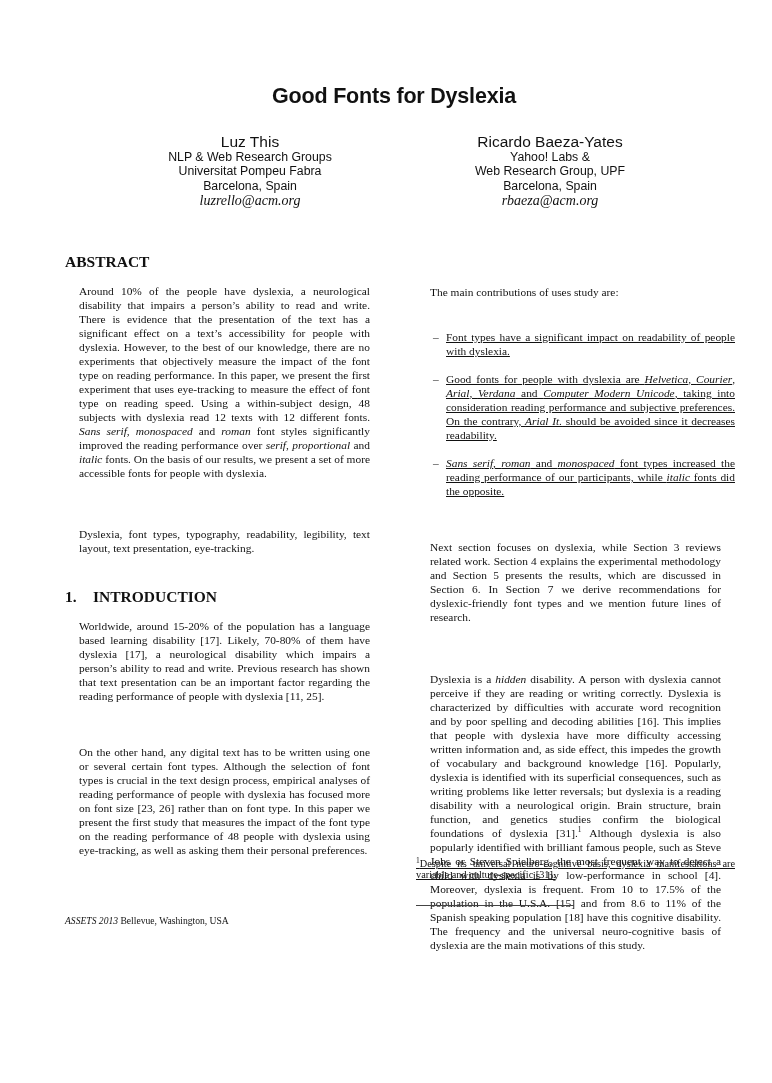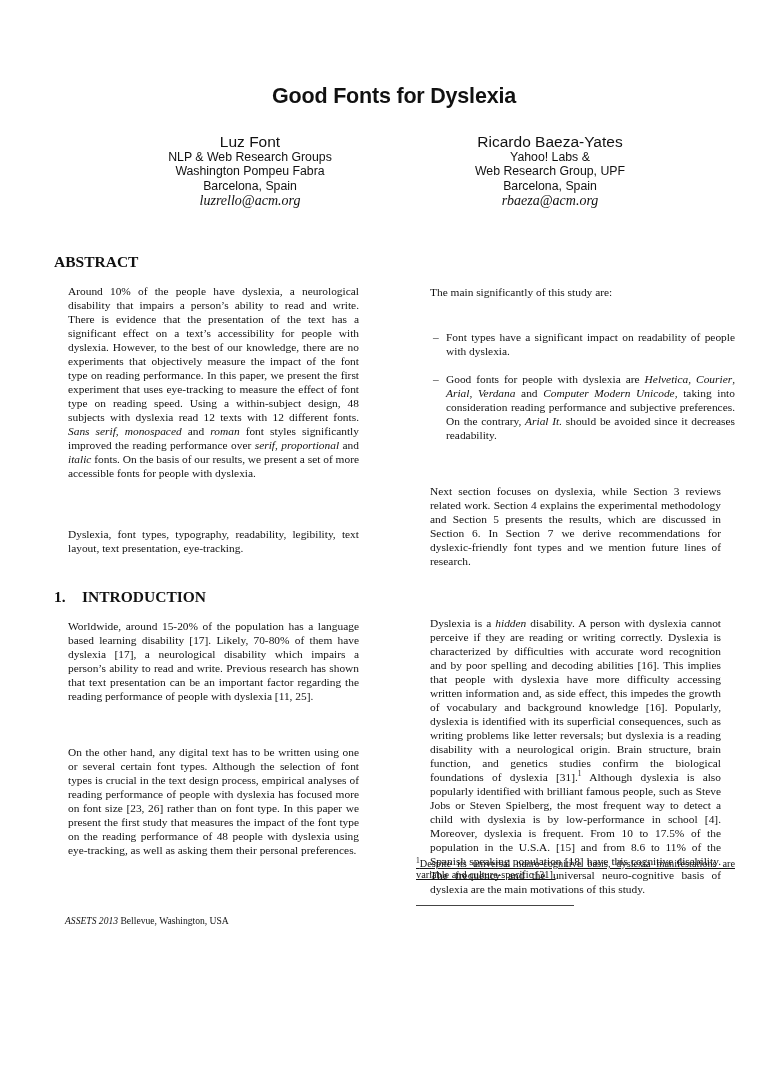--- a/index.html
+++ b/index.html
@@ -11,48 +11,48 @@
   #title { left: 8px; width: 772px; top: 70px; text-align: center; font-size: 21.5px; font-weight: bold; letter-spacing: -0.2px; }
 
   .author { position: absolute; top: 133px; text-align: center; line-height: 14.3px; font-size: 12.3px; }
   .author .name { font-size: 15.5px; line-height: 17px; display: block; }
   .author .aff { display: block; }
   .author .email { display: block; font-family: "Liberation Serif", "DejaVu Serif", serif; font-size: 14px; line-height: 15px; font-style: italic; }
   #author-1 { left: 145px; width: 210px; }
   #author-2 { left: 445px; width: 210px; }
 
   .col { position: absolute; width: 319px; font-size: 11.4px; line-height: 14.0px; text-align: justify; }
-  #col-left { left: 54px; top: 253px; }
+  #col-left { left: 65px; top: 253px; }
   #col-right { left: 416px; top: 271px; }
 
   .sec-head { font-weight: bold; font-size: 15.5px; line-height: 17px; margin: 0; }
   .sec-head .num { display: inline-block; width: 28px; }
   p { margin: 14px; }
   .gap { height: 14px; }
   .gap-lg { height: 19px; }
 
   ul.contrib { list-style: none; margin: 0; padding: 0 0 0 18px; }
-  ul.contrib li { position: relative; padding-left: 12px; }
+  ul.contrib li { position: relative; padding-left: 12px; text-decoration: underline; }
   ul.contrib li::before { content: "\2013"; position: absolute; left: -1px; top: 0; }
   ul.contrib li + li { margin-top: 14px; }
 
   #footer-venue { left: 65px; top: 915px; font-size: 9.6px; }
   #footnote-rule { left: 416px; top: 905px; width: 158px; height: 0; border-top: 1px solid #444; }
   #footnote { left: 416px; top: 858px; width: 319px; font-size: 10.3px; line-height: 11.3px; text-align: justify; text-decoration: underline; }
   sup { font-size: 7.5px; line-height: 0; vertical-align: super; }
 </style>
 </head>
 <body>
 
 <h1 id="title" class="abs sans">Good Fonts for Dyslexia</h1>
 
 <div id="author-1" class="author sans">
-  <span class="name">Luz Font</span>
+  <span class="name">Luz This</span>
   <span class="aff">NLP &amp; Web Research Groups</span>
-  <span class="aff">Washington Pompeu Fabra</span>
+  <span class="aff">Universitat Pompeu Fabra</span>
   <span class="aff">Barcelona, Spain</span>
   <span class="email">luzrello@acm.org</span>
 </div>
 
 <div id="author-2" class="author sans">
   <span class="name">Ricardo Baeza-Yates</span>
   <span class="aff">Yahoo! Labs &amp;</span>
   <span class="aff">Web Research Group, UPF</span>
   <span class="aff">Barcelona, Spain</span>
   <span class="email">rbaeza@acm.org</span>
@@ -66,25 +66,26 @@
   <p>Dyslexia, font types, typography, readability, legibility, text layout, text presentation, eye-tracking.</p>
 
   <div class="gap-lg"></div>
   <h2 class="sec-head"><span class="num">1.</span><span>INTRODUCTION</span></h2>
   <p>Worldwide, around 15-20% of the population has a language based learning disability [17]. Likely, 70-80% of them have dyslexia [17], a neurological disability which impairs a person’s ability to read and write. Previous research has shown that text presentation can be an important factor regarding the reading performance of people with dyslexia [11, 25].</p>
   <div class="gap"></div>
   <p>On the other hand, any digital text has to be written using one or several certain font types. Although the selection of font types is crucial in the text design process, empirical analyses of reading performance of people with dyslexia has focused more on font size [23, 26] rather than on font type. In this paper we present the first study that measures the impact of the font type on the reading performance of 48 people with dyslexia using eye-tracking, as well as asking them their personal preferences.</p>
 </div>
 
 <div id="col-right" class="col serif">
-  <p style="text-align:left">The main significantly of this study are:</p>
+  <p style="text-align:left">The main contributions of uses study are:</p>
   <div class="gap" style="height:17px"></div>
   <ul class="contrib">
     <li>Font types have a significant impact on readability of people with dyslexia.</li>
     <li><span>Good fonts for people with dyslexia are </span><em>Helvetica</em><span>, </span><em>Courier</em><span>, </span><em>Arial</em><span>, </span><em>Verdana</em><span> and </span><em>Computer Modern Unicode</em><span>, taking into consideration reading performance and subjective preferences. On the contrary, </span><em>Arial It.</em><span> should be avoided since it decreases readability.</span></li>
+    <li><em>Sans serif</em><span>, </span><em>roman</em><span> and </span><em>monospaced</em><span> font types increased the reading performance of our participants, while </span><em>italic</em><span> fonts did the opposite.</span></li>
   </ul>
   <div class="gap" style="height:28px"></div>
   <p>Next section focuses on dyslexia, while Section 3 reviews related work. Section 4 explains the experimental methodology and Section 5 presents the results, which are discussed in Section 6. In Section 7 we derive recommendations for dyslexic-friendly font types and we mention future lines of research.</p>
 
   <div class="gap-lg" style="height:20px"></div>
   <p><span>Dyslexia is a </span><em>hidden</em><span> disability. A person with dyslexia cannot perceive if they are reading or writing correctly. Dyslexia is characterized by difficulties with accurate word recognition and by poor spelling and decoding abilities [16]. This implies that people with dyslexia have more difficulty accessing written information and, as side effect, this impedes the growth of vocabulary and background knowledge [16]. Popularly, dyslexia is identified with its superficial consequences, such as writing problems like letter reversals; but dyslexia is a reading disability with a neurological origin. Brain structure, brain function, and genetics studies confirm the biological foundations of dyslexia [31].</span><sup>1</sup><span> Although dyslexia is also popularly identified with brilliant famous people, such as Steve Jobs or Steven Spielberg, the most frequent way to detect a child with dyslexia is by low-performance in school [4]. Moreover, dyslexia is frequent. From 10 to 17.5% of the population in the U.S.A. [15] and from 8.6 to 11% of the Spanish speaking population [18] have this cognitive disability. The frequency and the universal neuro-cognitive basis of dyslexia are the main motivations of this study.</span></p>
 </div>
 
 <div id="footnote-rule" class="abs"></div>
 <div id="footnote" class="abs serif"><sup>1</sup><span>Despite its universal neuro-cognitive basis, dyslexia manifestations are variable and culture-specific [31].</span></div>

